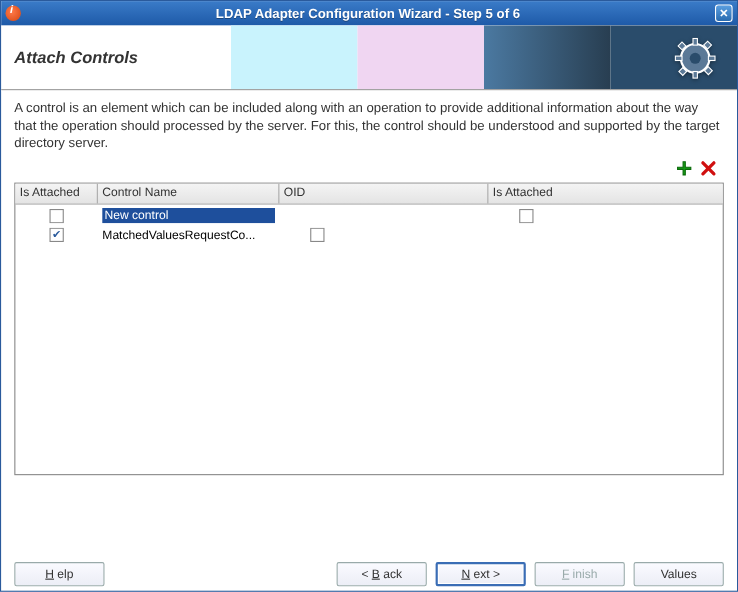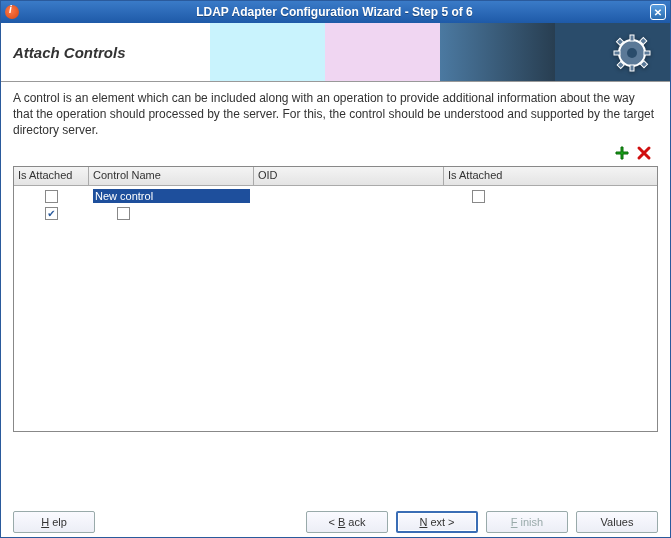--- a/index.html
+++ b/index.html
@@ -243,20 +243,21 @@
         <div class="td col-oid"></div>
         <div class="td col-crit">
           <span class="chk"></span>
         </div>
         <div class="td col-values"></div>
       </div>
       <div class="trow">
         <div class="td col-attached">
           <span class="chk">✔</span>
         </div>
+        <div class="td col-name">MatchedValuesRequestCo...</div>
         <div class="td col-crit">
           <span class="chk"></span>
         </div>
         <div class="td col-values"></div>
       </div>
     </div>
 </div>
 
 <div class="footer">
   <button class="btn">

